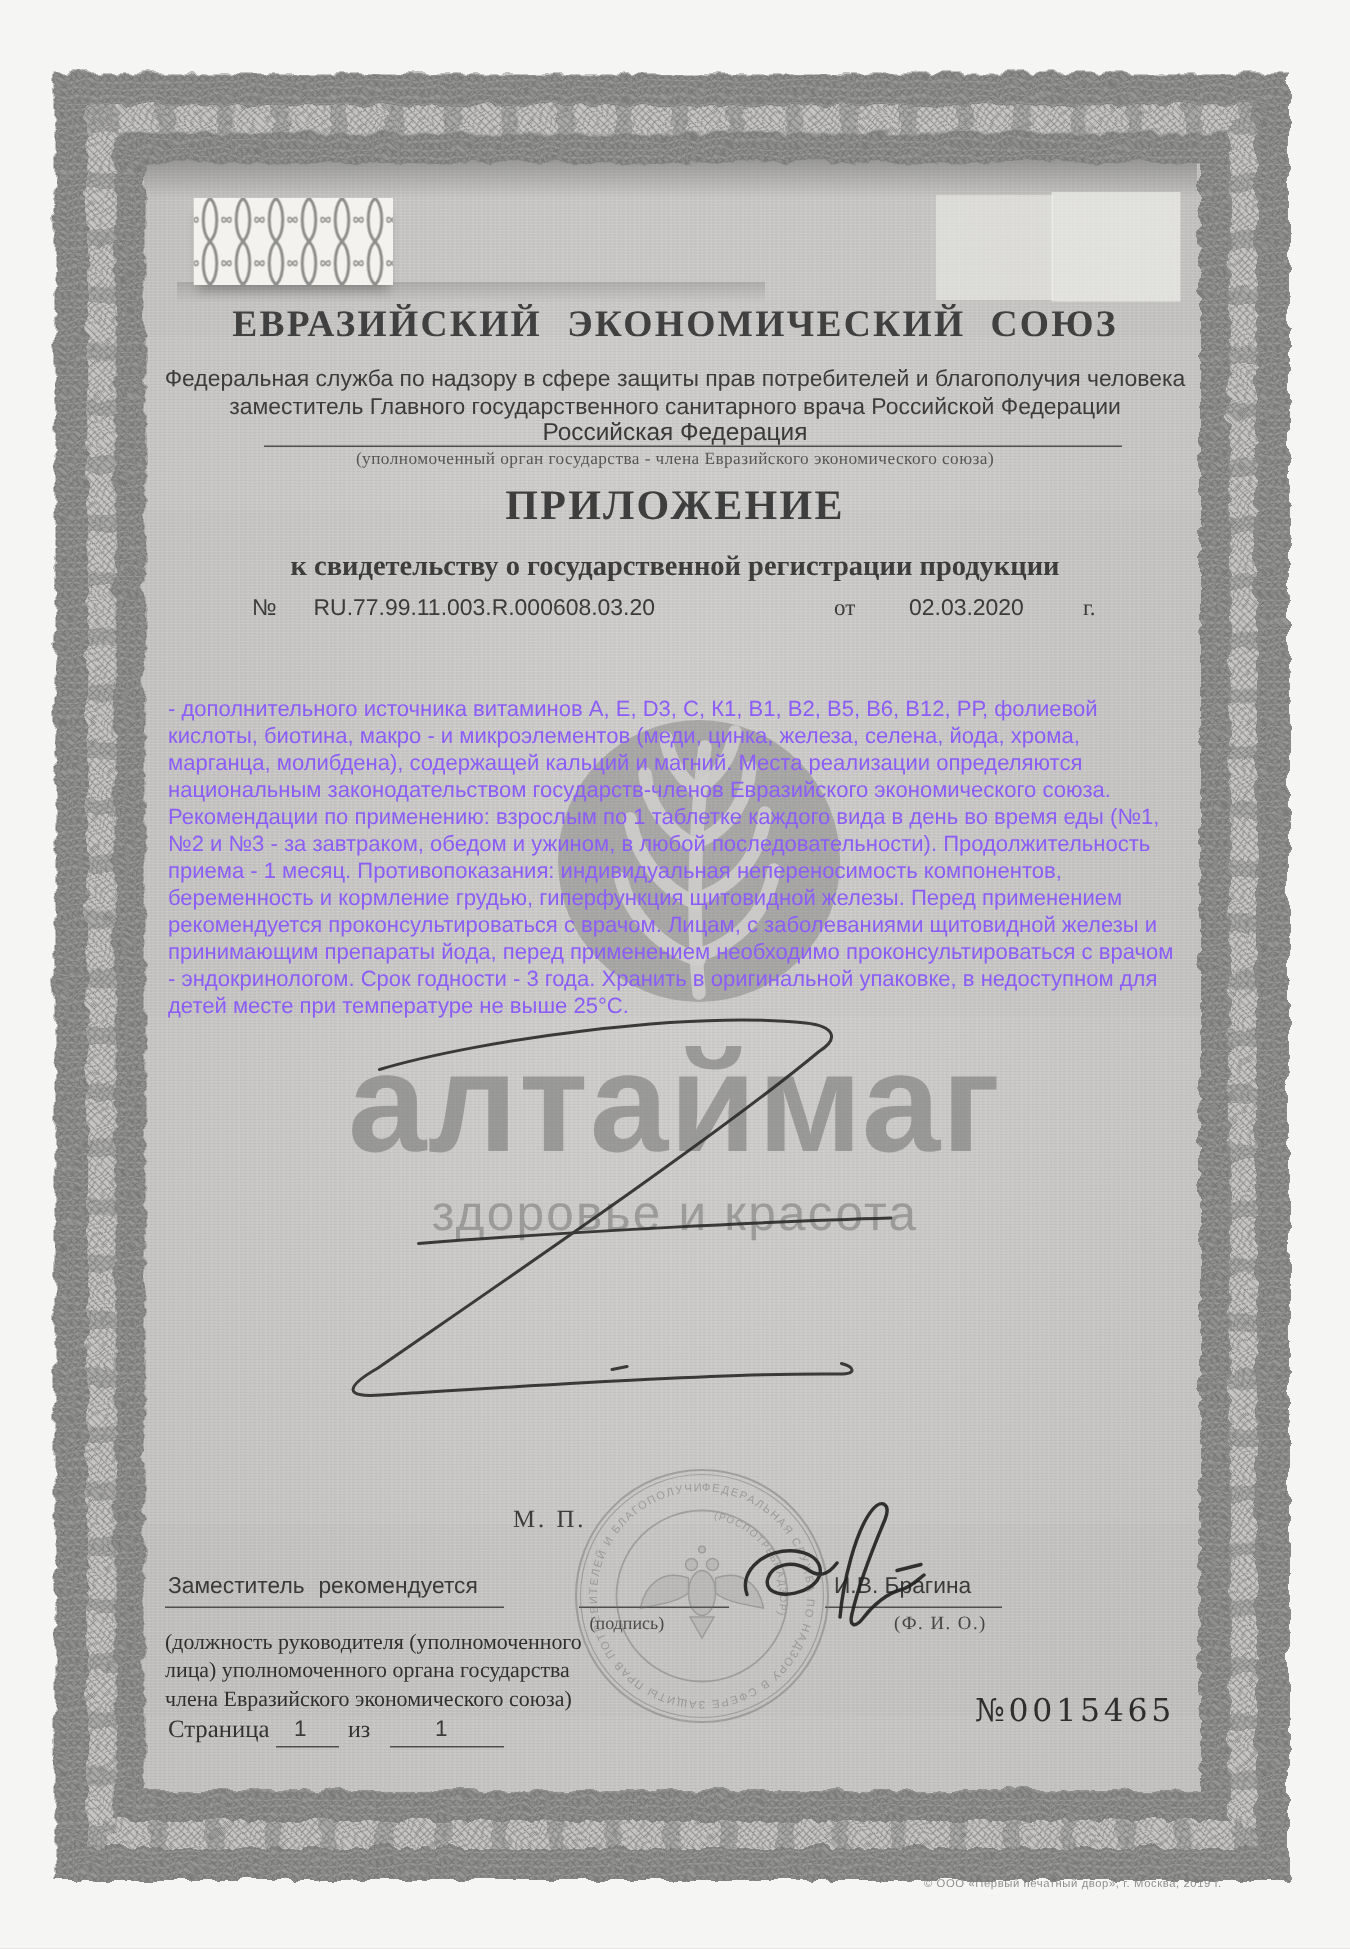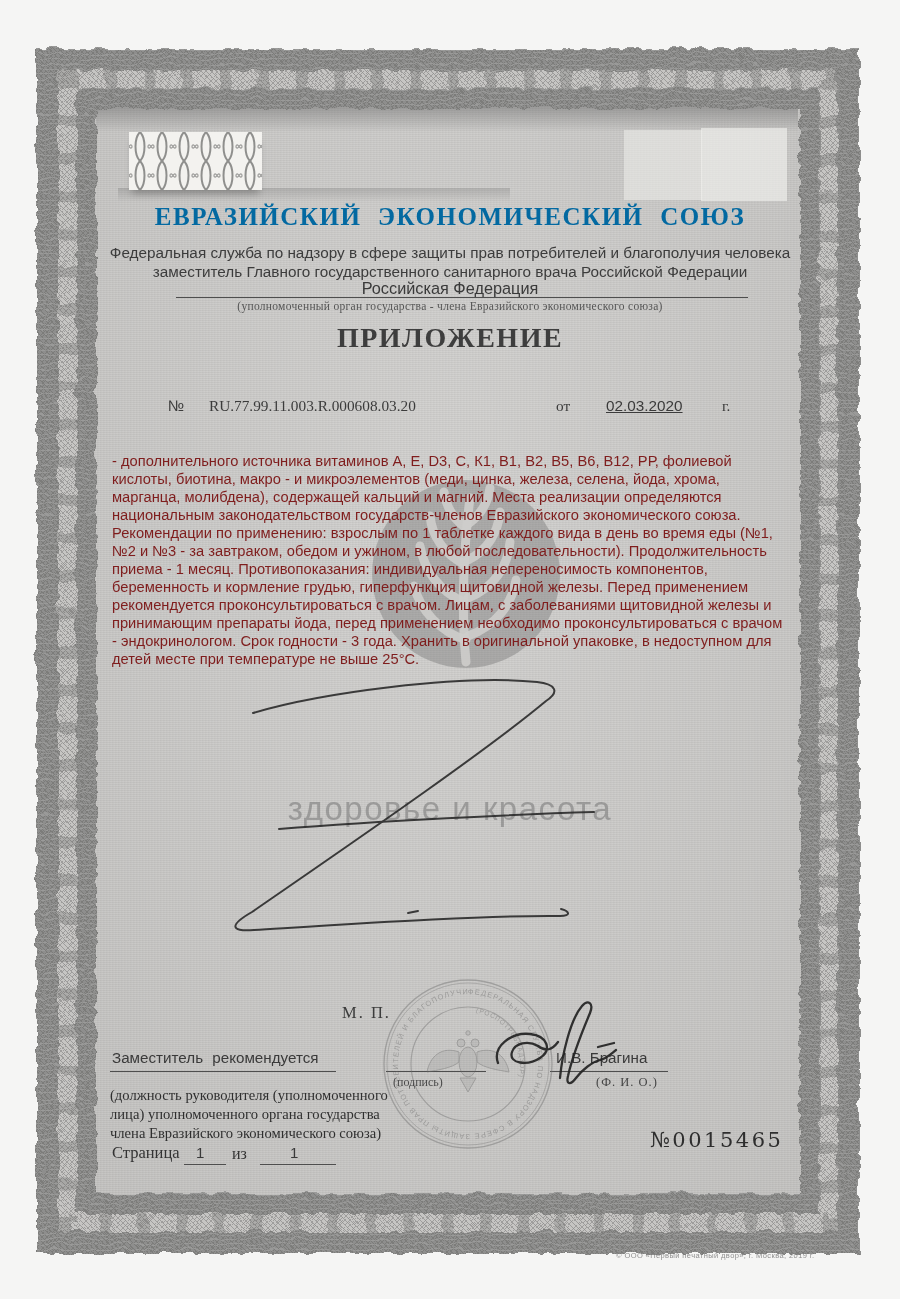--- a/index.html
+++ b/index.html
@@ -20,33 +20,33 @@
   .patch{position:absolute;z-index:2;}
   .patch.p1{left:624px;top:130px;width:78px;height:70px;background:rgba(238,238,235,.55);}
   .patch.p2{left:701px;top:128px;width:86px;height:73px;background:rgba(241,241,238,.65);}
   .holo{position:absolute;left:129px;top:132px;width:133px;height:58px;z-index:5;
     box-shadow:0 7px 7px -3px rgba(0,0,0,.22);}
   svg.frame,svg.marks{position:absolute;left:0;top:0;z-index:4;pointer-events:none;}
   svg.water{position:absolute;left:0;top:0;z-index:3;pointer-events:none;}
   svg.marks{z-index:7;}
   .txt{position:absolute;z-index:6;white-space:pre;}
   .ctr{left:0;right:0;text-align:center;}
-  .union{top:202px;font:700 25px/30px "Liberation Serif",serif;letter-spacing:1.5px;word-spacing:9px;color:#0369a1;}
+  .union{top:202px;font:700 25px/30px "Liberation Serif",serif;letter-spacing:1.5px;word-spacing:9px;color:#404040;}
   .auth1{top:243px;font:400 15.3px/19px "Liberation Sans",sans-serif;color:#3c3c3c;}
   .auth2{top:262px;font:400 15.3px/19px "Liberation Sans",sans-serif;color:#3c3c3c;}
   .country{top:279px;font:400 16.3px/19px "Liberation Sans",sans-serif;color:#3a3a3a;}
   .rule{position:absolute;z-index:6;border-top:1.4px solid #4e4e4e;height:0;}
   .country-rule{left:176px;top:297px;width:572px;}
   .country-note{top:299px;font:400 11.5px/14px "Liberation Serif",serif;color:#555;letter-spacing:.3px;}
   .doc-title{top:321px;font:700 28px/34px "Liberation Serif",serif;letter-spacing:1.5px;color:#3e3e3e;}
   .doc-sub{top:366px;font:700 19px/23px "Liberation Serif",serif;color:#3d3d3d;}
   .reg{top:396px;font:400 15.3px/19px "Liberation Sans",sans-serif;color:#3b3b3b;}
-  .rl{left:168px;} .rn{left:209px;font-family:Liberation Serif, serif;} .rf{left:556px;font-family:"Liberation Serif",serif;} .rd{left:606px;text-decoration:underline;} .rg{left:722px;font-family:"Liberation Serif",serif;}
+  .rl{left:168px;} .rn{left:209px;} .rf{left:556px;font-family:"Liberation Serif",serif;} .rd{left:606px;} .rg{left:722px;font-family:"Liberation Serif",serif;}
   .body-h{left:112px;top:430px;font:700 14.7px/18px "Liberation Sans",sans-serif;color:#343434;}
-  .body-p{left:112px;top:452px;font:400 14.7px/18px "Liberation Sans",sans-serif;color:#7f1d1d;}
+  .body-p{left:112px;top:464px;font:400 14.7px/18px "Liberation Sans",sans-serif;color:#8b5cf6;}
   .brand{top:688px;font:700 94px/94px "Liberation Sans",sans-serif;letter-spacing:1px;color:rgba(108,108,108,.52);z-index:3;}
   .tagline{top:791px;font:400 33px/36px "Liberation Sans",sans-serif;letter-spacing:1.5px;color:rgba(116,116,116,.55);z-index:3;}
   .pos-val{left:112px;top:1048px;font:400 15.2px/19px "Liberation Sans",sans-serif;word-spacing:5px;}
   .pos-rule{left:110px;top:1071px;width:226px;}
   .mp{left:342px;top:1003px;font:400 16.5px/20px "Liberation Serif",serif;letter-spacing:2px;color:#3c3c3c;}
   .mp-rule{left:386px;top:1071px;width:100px;}
   .sig-cap{left:393px;top:1075px;font:400 12px/15px "Liberation Serif",serif;color:#4a4a4a;}
   .name-rule{left:550px;top:1071px;width:118px;}
   .name-val{left:556px;top:1048px;font:400 15.2px/19px "Liberation Sans",sans-serif;}
   .name-cap{left:577px;top:1075px;font:400 12.5px/15px "Liberation Serif",serif;color:#454545;letter-spacing:1px;padding-left:19px;}
@@ -115,30 +115,32 @@
       <path d="M466,640 C440,632 420,610 414,586"></path>
       <path d="M464,602 C440,592 424,570 420,546"></path>
       <path d="M464,564 C444,554 432,536 430,516"></path>
       <path d="M466,528 C452,518 446,506 444,492"></path>
       <path d="M468,636 C496,626 512,604 516,580"></path>
       <path d="M468,598 C494,588 508,566 510,542"></path>
       <path d="M468,560 C488,550 498,532 500,512"></path>
       <path d="M468,524 C482,514 488,502 490,488"></path>
     </g>
   </svg>
+  <div class="txt ctr brand">алтаймаг</div>
   <div class="txt ctr tagline">здоровье и красота</div>
 
   <div class="txt ctr union">ЕВРАЗИЙСКИЙ ЭКОНОМИЧЕСКИЙ СОЮЗ</div>
   <div class="txt ctr auth1">Федеральная служба по надзору в сфере защиты прав потребителей и благополучия человека</div>
   <div class="txt ctr auth2">заместитель Главного государственного санитарного врача Российской Федерации</div>
   <div class="txt ctr country">Российская Федерация</div>
   <div class="rule country-rule"></div>
   <div class="txt ctr doc-title">ПРИЛОЖЕНИЕ</div>
 
   <div class="txt ctr country-note">(уполномоченный орган государства - члена Евразийского экономического союза)</div>
+  <div class="txt ctr doc-sub">к свидетельству о государственной регистрации продукции</div>
 
   <div class="txt reg rl">№</div>
   <div class="txt reg rn">RU.77.99.11.003.R.000608.03.20</div>
   <div class="txt reg rf">от</div>
   <div class="txt reg rd">02.03.2020</div>
   <div class="txt reg rg">г.</div>
 
   <div class="txt body-p">- дополнительного источника витаминов А, Е, D3, С, К1, В1, В2, В5, В6, В12, РР, фолиевой
 кислоты, биотина, макро - и микроэлементов (меди, цинка, железа, селена, йода, хрома,
 марганца, молибдена), содержащей кальций и магний. Места реализации определяются

